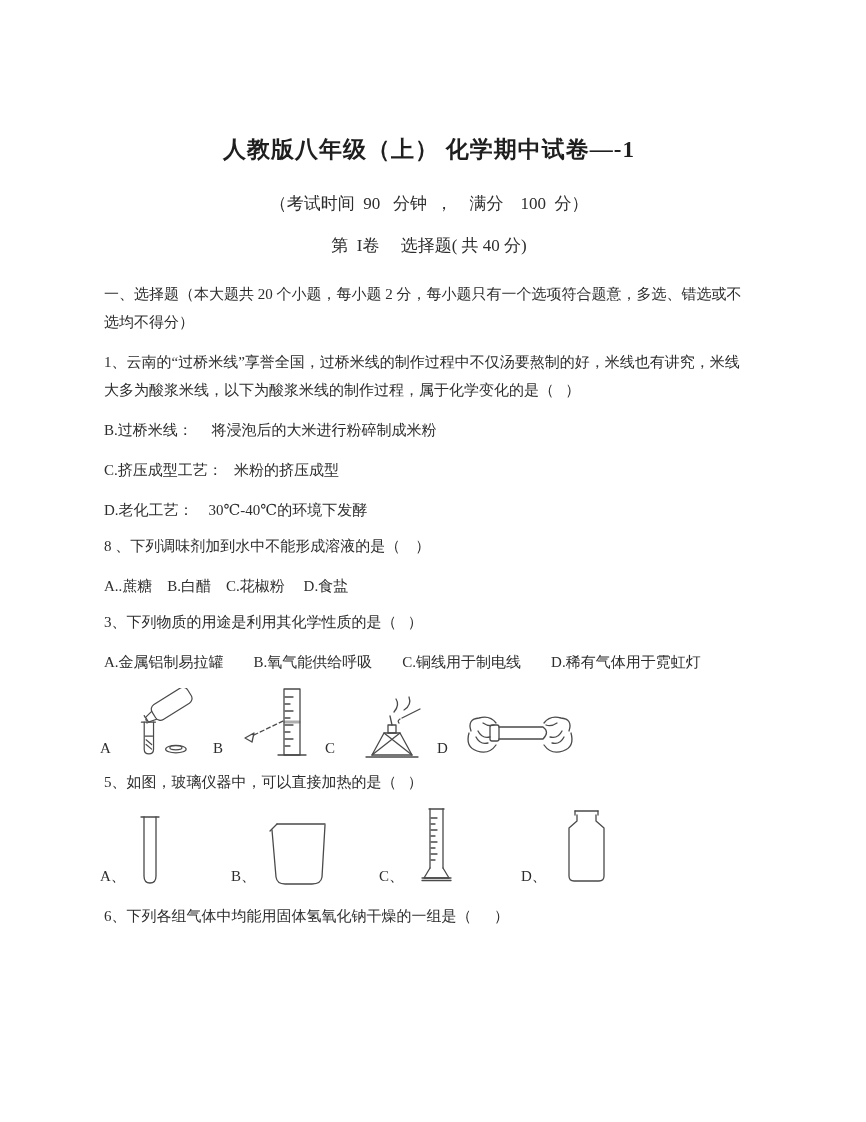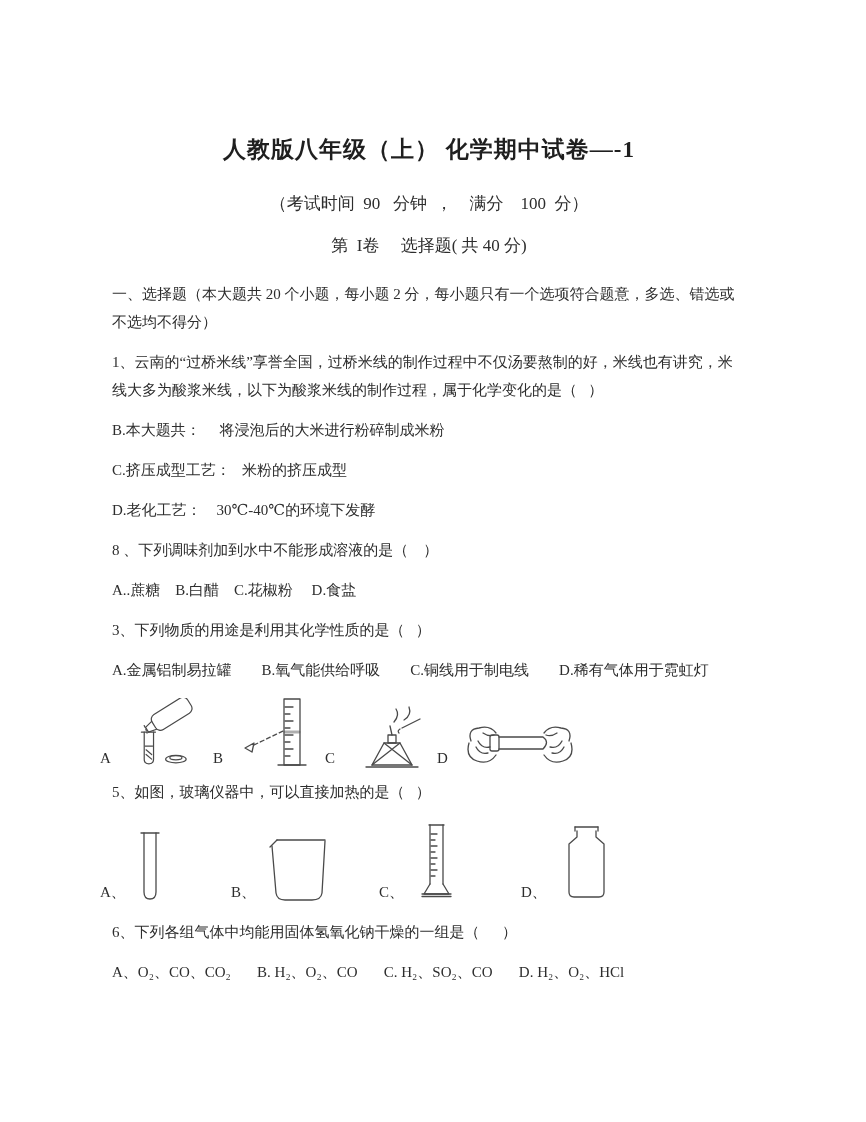--- a/index.html
+++ b/index.html
@@ -10,21 +10,21 @@
     overflow:hidden;
   }
   .page{box-sizing:border-box;width:866px;height:1063px;padding:134px 108px 0 100px;}
   .title{
     font-size:23px;font-weight:bold;text-align:center;
     margin:0;letter-spacing:1px;color:#1f1f1f;
   }
   .center-line{text-align:center;font-size:17px;margin:0;white-space:pre-wrap;}
   .info{margin-top:27px;}
   .section{margin-top:19px;}
-  .para{font-size:15px;line-height:28px;margin:12px;white-space:pre-wrap;}
+  .para{font-size:15px;line-height:28px;margin:4px;white-space:pre-wrap;}
   .intro{margin-top:23px;}
   .stem1{margin-top:12px;}
   .opt{margin-top:12px;}
   .stem{margin-top:8px;}
   .stem-gap{margin-top:14px;}
   .figrow{display:flex;align-items:flex-end;margin:0;}
   .q4row{margin-top:10px;height:74px;}
   .q5row{margin-top:6px;height:86px;}
   .figitem{display:flex;align-items:flex-end;box-sizing:border-box;}
   .figlabel{font-size:15px;line-height:20px;margin-right:9px;padding-bottom:2px;}
@@ -48,21 +48,21 @@
 
 <div class="page">
 
   <h1 class="title">人教版八年级（上）  化学期中试卷—-1</h1>
   <p class="center-line info">（考试时间  90   分钟  ，    满分    100  分）</p>
   <p class="center-line section">第  I卷     选择题( 共 40 分)</p>
 
   <p class="para intro">一、选择题（本大题共 20 个小题，每小题 2 分，每小题只有一个选项符合题意，多选、错选或不选均不得分）</p>
 
   <p class="para stem1">1、云南的“过桥米线”享誉全国，过桥米线的制作过程中不仅汤要熬制的好，米线也有讲究，米线大多为酸浆米线，以下为酸浆米线的制作过程，属于化学变化的是（   ）</p>
-  <p class="para opt">B.本大题共：     将浸泡后的大米进行粉碎制成米粉</p>
+  <p class="para opt">B.过桥米线：     将浸泡后的大米进行粉碎制成米粉</p>
   <p class="para opt">C.挤压成型工艺：   米粉的挤压成型</p>
   <p class="para opt">D.老化工艺：    30℃-40℃的环境下发酵</p>
 
   <p class="para stem">8 、下列调味剂加到水中不能形成溶液的是（    ）</p>
   <p class="para opt">A..蔗糖    B.白醋    C.花椒粉     D.食盐</p>
 
   <p class="para stem">3、下列物质的用途是利用其化学性质的是（   ）</p>
   <p class="para opt">A.金属铝制易拉罐        B.氧气能供给呼吸        C.铜线用于制电线        D.稀有气体用于霓虹灯</p>
 
 
@@ -157,15 +157,14 @@
       <span class="figlabel">D、</span>
       <svg class="sketch" width="62" height="82" viewBox="0 0 62 82">
         <path d="M19,5 H42"></path>
         <path d="M19,5 V9 M42,5 V9"></path>
         <path d="M21,9 V15 L13,22 L13,70 Q13,75 18,75 H43 Q48,75 48,70 L48,22 L40,15 V9"></path>
       </svg>
     </div>
   </div>
 
   <p class="para stem-gap">6、下列各组气体中均能用固体氢氧化钠干燥的一组是（      ）</p>
-  <p class="para opt">A、O₂、CO、CO₂       B. H₂、O₂、CO       C. H₂、SO₂、CO       D. H₂、O₂、HCl</p>
 
 </div>
 
 </body></html>

